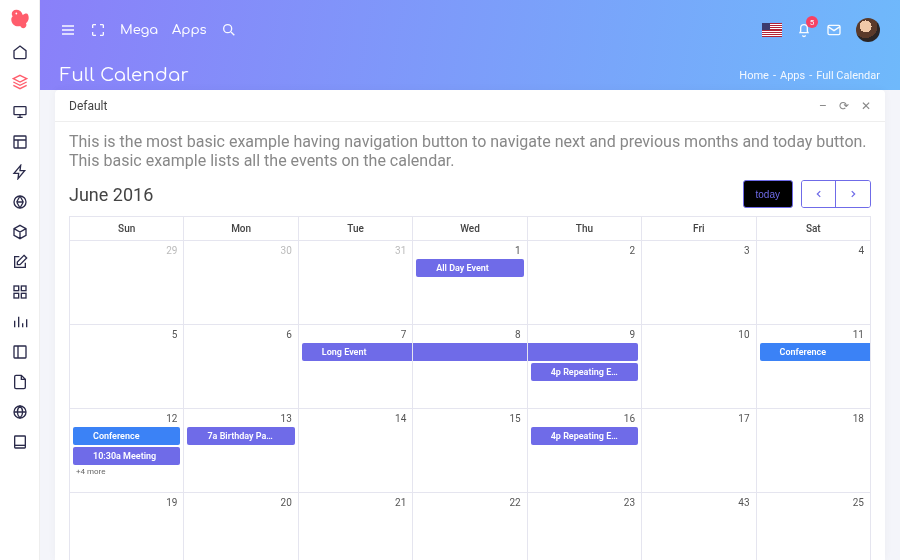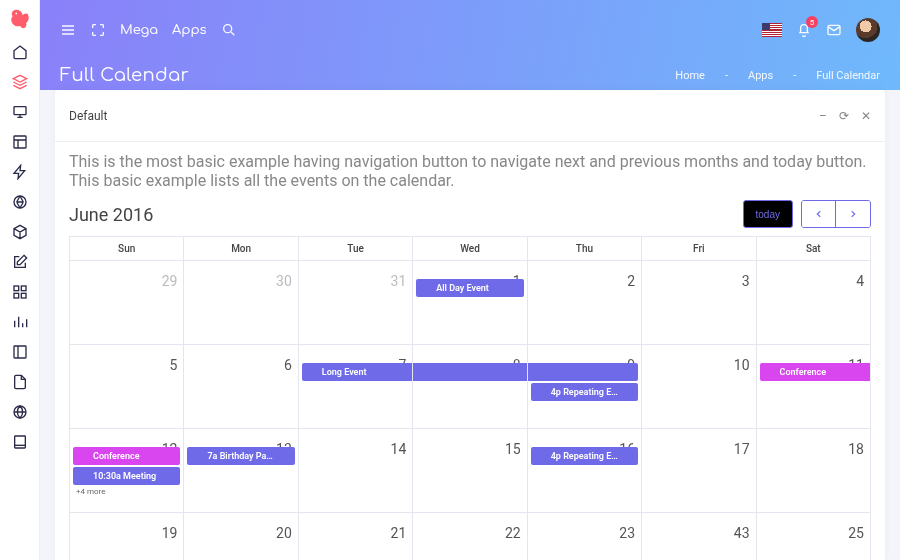--- a/index.html
+++ b/index.html
@@ -13,43 +13,43 @@
 .header-row1 .hic { width:16px; height:16px; cursor:pointer; opacity:.95; display:flex; align-items:center; justify-content:center; }
 .header-row1 .brand { font-size:13px; font-weight:500; cursor:pointer; font-family: 'Comfortaa', cursive, sans-serif; }
 .header-row1 .spacer { flex:1; }
 .header-row1 .flag { width:20px; height:14px; background:linear-gradient(#b22234 0 7.7%, #fff 7.7% 15.4%, #b22234 15.4% 23.1%, #fff 23.1% 30.8%, #b22234 30.8% 38.5%, #fff 38.5% 46.2%, #b22234 46.2% 53.9%, #fff 53.9% 61.6%, #b22234 61.6% 69.3%, #fff 69.3% 77%, #b22234 77% 84.7%, #fff 84.7% 92.4%, #b22234 92.4% 100%); position:relative; cursor:pointer; }
 .header-row1 .flag::before { content:""; position:absolute; top:0; left:0; width:8px; height:7px; background:#3c3b6e; }
 .header-row1 .bell { position:relative; }
 .header-row1 .bell .badge { position:absolute; top:-6px; right:-6px; background:#ff3b5b; color:#fff; font-size:8px; width:12px; height:12px; border-radius:50%; display:flex; align-items:center; justify-content:center; }
 .header-row1 .avatar { width:24px; height:24px; border-radius:50%; background:radial-gradient(circle at 40% 35%, #f0c9a8 0 28%, #5a3a2a 28% 55%, #2b2524 55% 100%); cursor:pointer; }
 .header-row2 { display:flex; align-items:center; justify-content:space-between; height:54px;text-align:center; }
 .page-title { font-size:18px; font-weight:400; font-family: 'Comfortaa', cursive, sans-serif; letter-spacing:.3px; }
-.breadcrumb { font-size:11px; opacity:.92; display:flex; gap:20px; }
+.breadcrumb { font-size:11px; opacity:.92; display:flex; gap:4px; }
 .breadcrumb span { cursor:pointer; }
 .card { position:absolute; top:90px; left:55px; right:15px; bottom:0; background:#fff; border-radius:4px 4px 0 0; box-shadow:0 0 8px rgba(0,0,0,.04); overflow:hidden; }
-.card-head { display:flex; align-items:center; justify-content:space-between; padding:0 14px; height:52px; font-size:12px; color:#444; border-bottom:1px solid #eee; }
+.card-head { display:flex; align-items:center; justify-content:space-between; padding:0 14px; height:32px; font-size:12px; color:#444; border-bottom:1px solid #eee; }
 .card-head .tools { display:flex; gap:12px; color:#888; }
 .card-head .tools span { cursor:pointer; font-size:12px; }
 .card-body { padding:10px 14px; }
 .desc { font-size:16px; color:#888; margin-bottom:10px; }
 .cal-top { display:flex; align-items:center; justify-content:space-between; margin-bottom:8px; }
 .cal-title { font-size:18px; color:#444; font-weight:400; }
 .cal-ctrl { display:flex; gap:8px; }
 .btn-today { border:1px solid #6f6be8; color:#6f6be8; background:#000000; font-size:10px; padding:6px 12px; border-radius:3px; cursor:pointer; }
 .btn-nav-group { display:flex; border:1px solid #6f6be8; border-radius:3px; overflow:hidden; }
 .btn-nav { width:34px; height:26px; background:#fff; color:#6f6be8; display:flex; align-items:center; justify-content:center; cursor:pointer; }
 .btn-nav:first-child { border-right:1px solid #6f6be8; }
 .btn-nav svg { width:10px; height:10px; }
 table.cal { width:100%; border-collapse:collapse; table-layout:fixed; }
 table.cal th { font-size:10px; font-weight:500; color:#444; border:1px solid #e5e5ef; padding:6px 0; }
 table.cal td { border:1px solid #e5e5ef; height:84px; vertical-align:top; position:relative; font-size:10px; }
-table.cal td .num { position:absolute; top:12px; right:6px; font-size:14px; color:#555; }
+table.cal td .num { position:absolute; top:4px; right:6px; font-size:10px; color:#555; }
 table.cal td.other .num { color:#bbb; }
 .ev { background:#6f6be8; color:#fff; font-size:9px; font-weight:600; padding:4px 20px; border-radius:2px; margin:2px 3px; white-space:nowrap; overflow:hidden; text-overflow:ellipsis; position:relative; z-index:2; }
-.ev.lt { background:#d946ef; }
+.ev.lt { background:#3b82f6; }
 .ev.span-start { margin-right:0; border-top-right-radius:0; border-bottom-right-radius:0; }
 .ev.span-mid { margin-left:0; margin-right:0; border-radius:0; color:transparent; }
 .ev.span-end { margin-left:0; border-top-left-radius:0; border-bottom-left-radius:0; color:transparent; }
 .evrow { margin-top:18px; }
 .more { font-size:8px; color:#666; margin:2px 6px; cursor:pointer; }
 .short td { height:40px; }
 </style>
 </head>
 <body>
 

